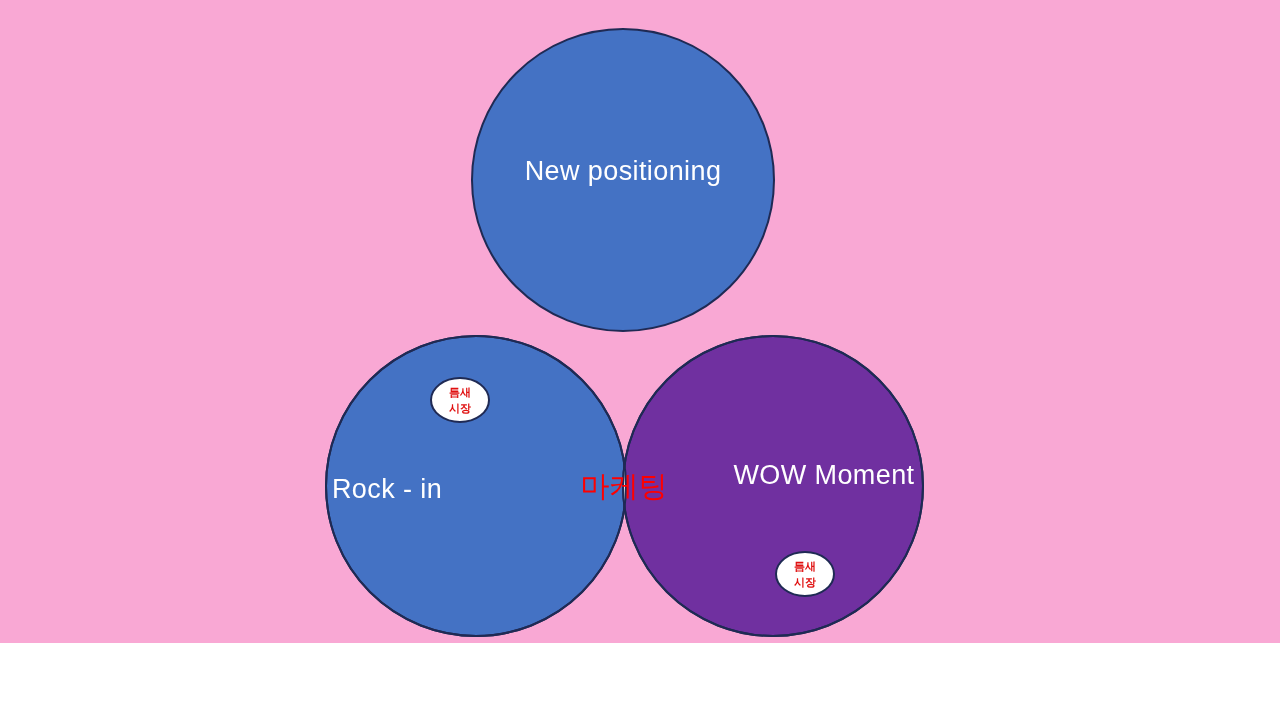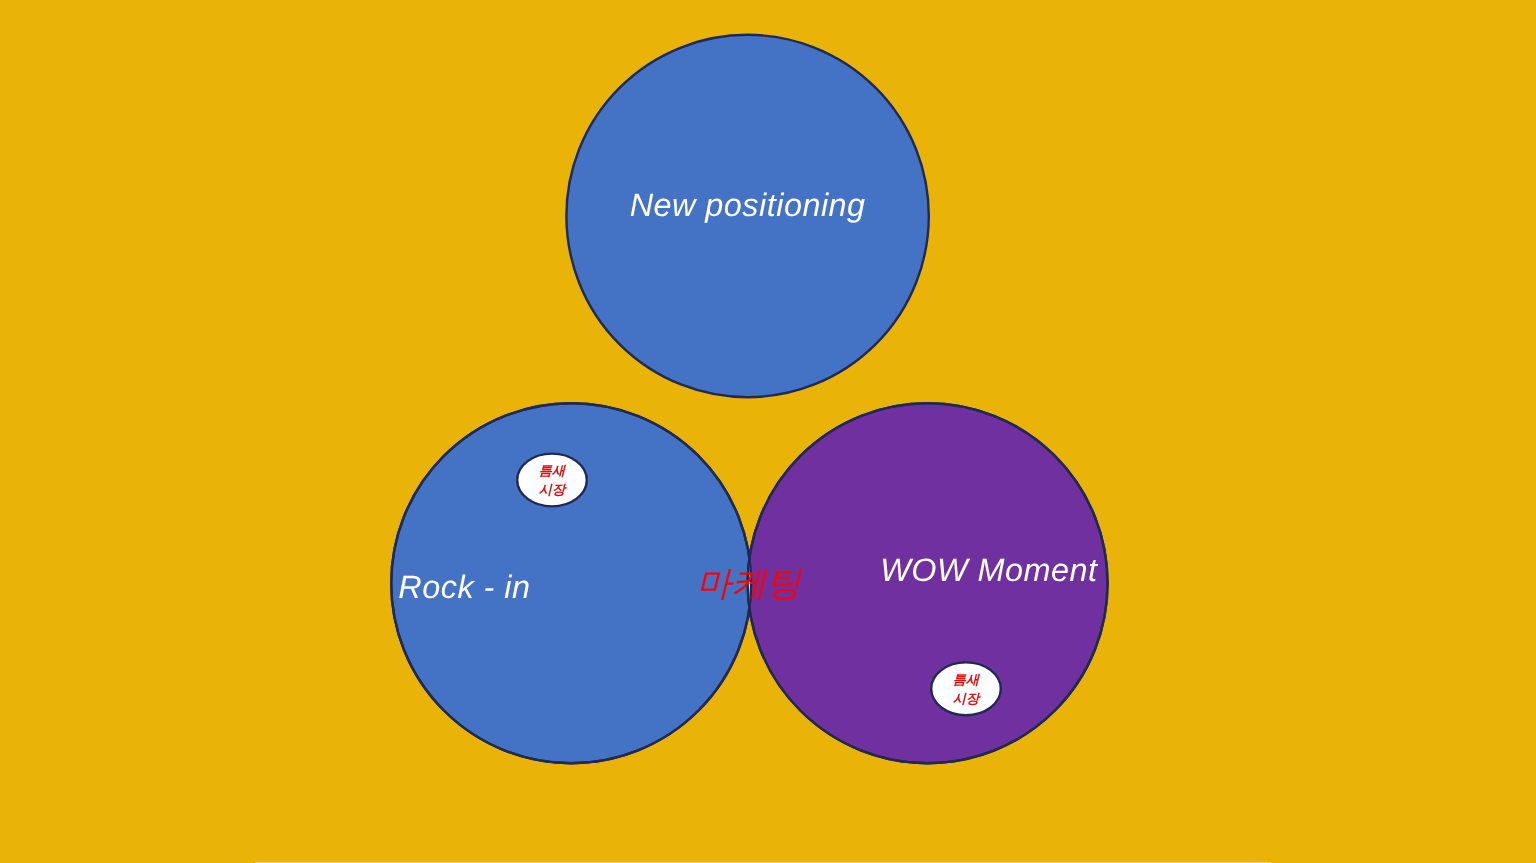--- a/index.html
+++ b/index.html
@@ -10,23 +10,22 @@
   }
   body {
     width: 1280px;
     height: 719px;
     overflow: hidden;
     font-family: "Liberation Sans", sans-serif;
   }
   #slide-canvas {
     position: relative;
     width: 1280px;
-    height: 719px;
-    background: #eab308;
-    font-style: italic;
+    height: 643px;
+    background: #f9a8d4;
   }
   #venn-svg {
     position: absolute;
     left: 0;
     top: 0;
     width: 1280px;
     height: 719px;
   }
   .circle-label {
     font-family: "Liberation Sans", sans-serif;

